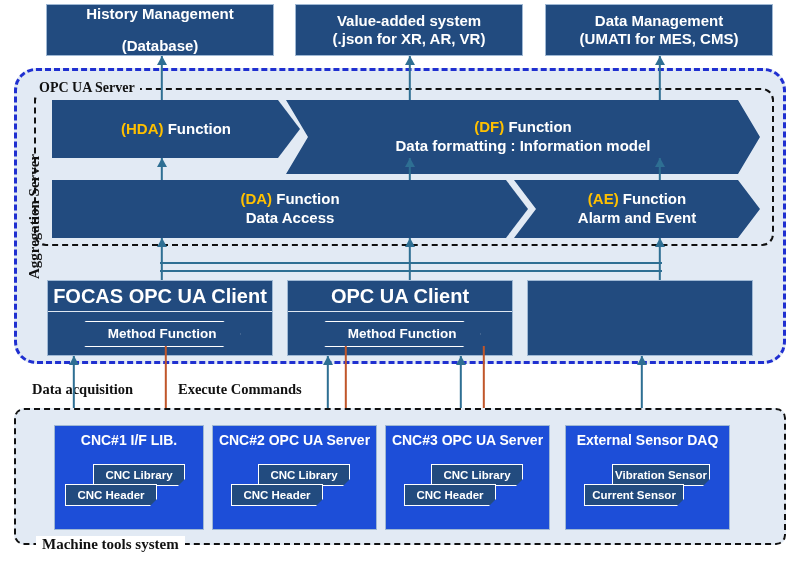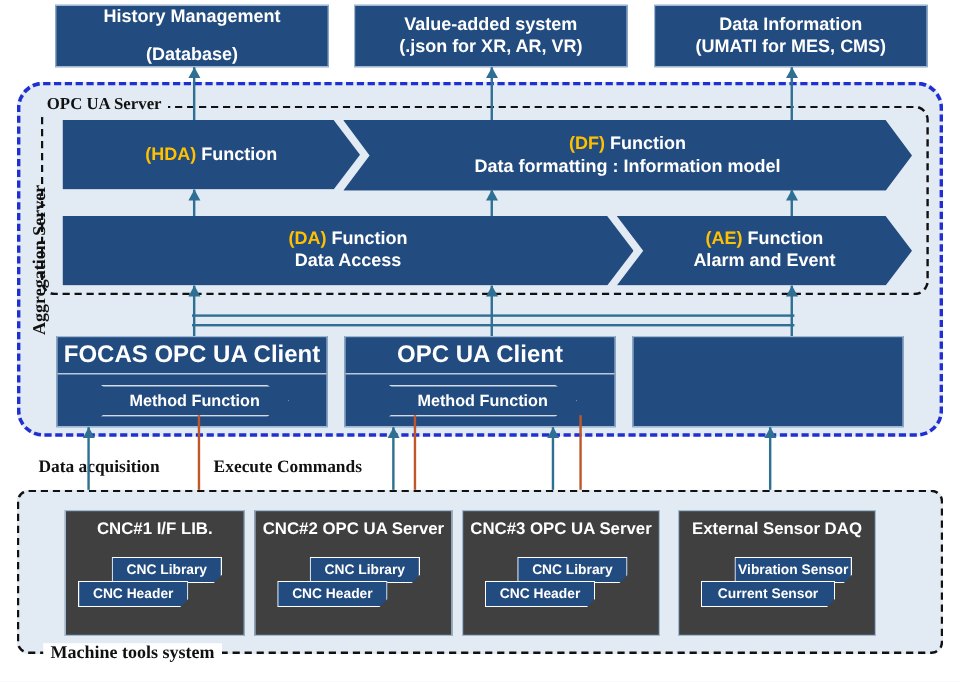--- a/index.html
+++ b/index.html
@@ -122,21 +122,21 @@
     box-sizing:border-box;
   }
   .mt-label{
     position:absolute;
     font-family:"Liberation Serif", serif;
     font-weight:700;font-size:15px;color:#111;
     background:#ffffff;padding:0 6px;white-space:nowrap;
   }
   .mnode{
     position:absolute;
-    background:#404040;
+    background:#1d4ed8;
     border:1px solid #9fb8d4;
     box-sizing:border-box;
   }
   .mnode .title{
     position:absolute;top:6px;left:0;right:0;
     text-align:center;color:#fff;font-size:14px;font-weight:600;
     white-space:nowrap;
   }
   
   .doc{
@@ -185,41 +185,41 @@
 
   <div class="dbox topbox" style="left:46px;top:4px;width:228px;height:52px;justify-content:space-between;">
     <span class="l1">History Management</span>
     <span class="l2">(Database)</span>
   </div>
   <div class="dbox topbox" style="left:295px;top:4px;width:228px;height:52px;">
     <span class="l1">Value-added system</span>
     <span class="l2">(.json for XR, AR, VR)</span>
   </div>
   <div class="dbox topbox" style="left:545px;top:4px;width:228px;height:52px;">
-    <span class="l1">Data Information</span>
+    <span class="l1">Data Management</span>
     <span class="l2">(UMATI for MES, CMS)</span>
   </div>
 
   <div class="arrow up teal" style="left:156px;top:56px;width:12px;height:44px;">
     <div class="shaft"></div>
     <div class="head"></div>
   </div>
   <div class="arrow up teal" style="left:404px;top:56px;width:12px;height:44px;">
     <div class="shaft"></div>
     <div class="head"></div>
   </div>
   <div class="arrow up teal" style="left:654px;top:56px;width:12px;height:44px;">
     <div class="shaft"></div>
     <div class="head"></div>
   </div>
 
   <div class="chev rightonly" style="left:52px;top:100px;width:248px;height:58px;">
     <span class="ln"><b class="code">(HDA)</b><span> Function</span></span>
   </div>
-  <div class="chev both" style="left:286px;top:100px;width:474px;height:59px;">
+  <div class="chev both" style="left:286px;top:100px;width:474px;height:74px;">
     <span class="ln"><b class="code">(DF)</b><span> Function</span></span>
     <span class="ln">Data formatting : Information model</span>
   </div>
 
   <div class="arrow up teal" style="left:156px;top:158px;width:12px;height:28px;">
     <div class="shaft"></div>
     <div class="head"></div>
   </div>
   <div class="arrow up teal" style="left:404px;top:158px;width:12px;height:28px;">
     <div class="shaft"></div>
@@ -323,16 +323,16 @@
 
   <div class="mnode" style="left:385px;top:425px;width:165px;height:105px;">
     <div class="title">CNC#3 OPC UA Server</div>
     <div class="doc" style="left:45px;top:38px;width:92px;height:22px;">CNC  Library</div>
     <div class="doc" style="left:18px;top:58px;width:92px;height:22px;">CNC Header</div>
   </div>
 
   <div class="mnode" style="left:565px;top:425px;width:165px;height:105px;">
     <div class="title">External Sensor DAQ</div>
     <div class="doc" style="left:46px;top:38px;width:98px;height:22px;">Vibration Sensor</div>
-    <div class="doc" style="left:18px;top:58px;width:112px;height:22px;">Current Sensor</div>
+    <div class="doc" style="left:18px;top:58px;width:100px;height:22px;">Current Sensor</div>
   </div>
 
 </div>
 
 </body></html>

